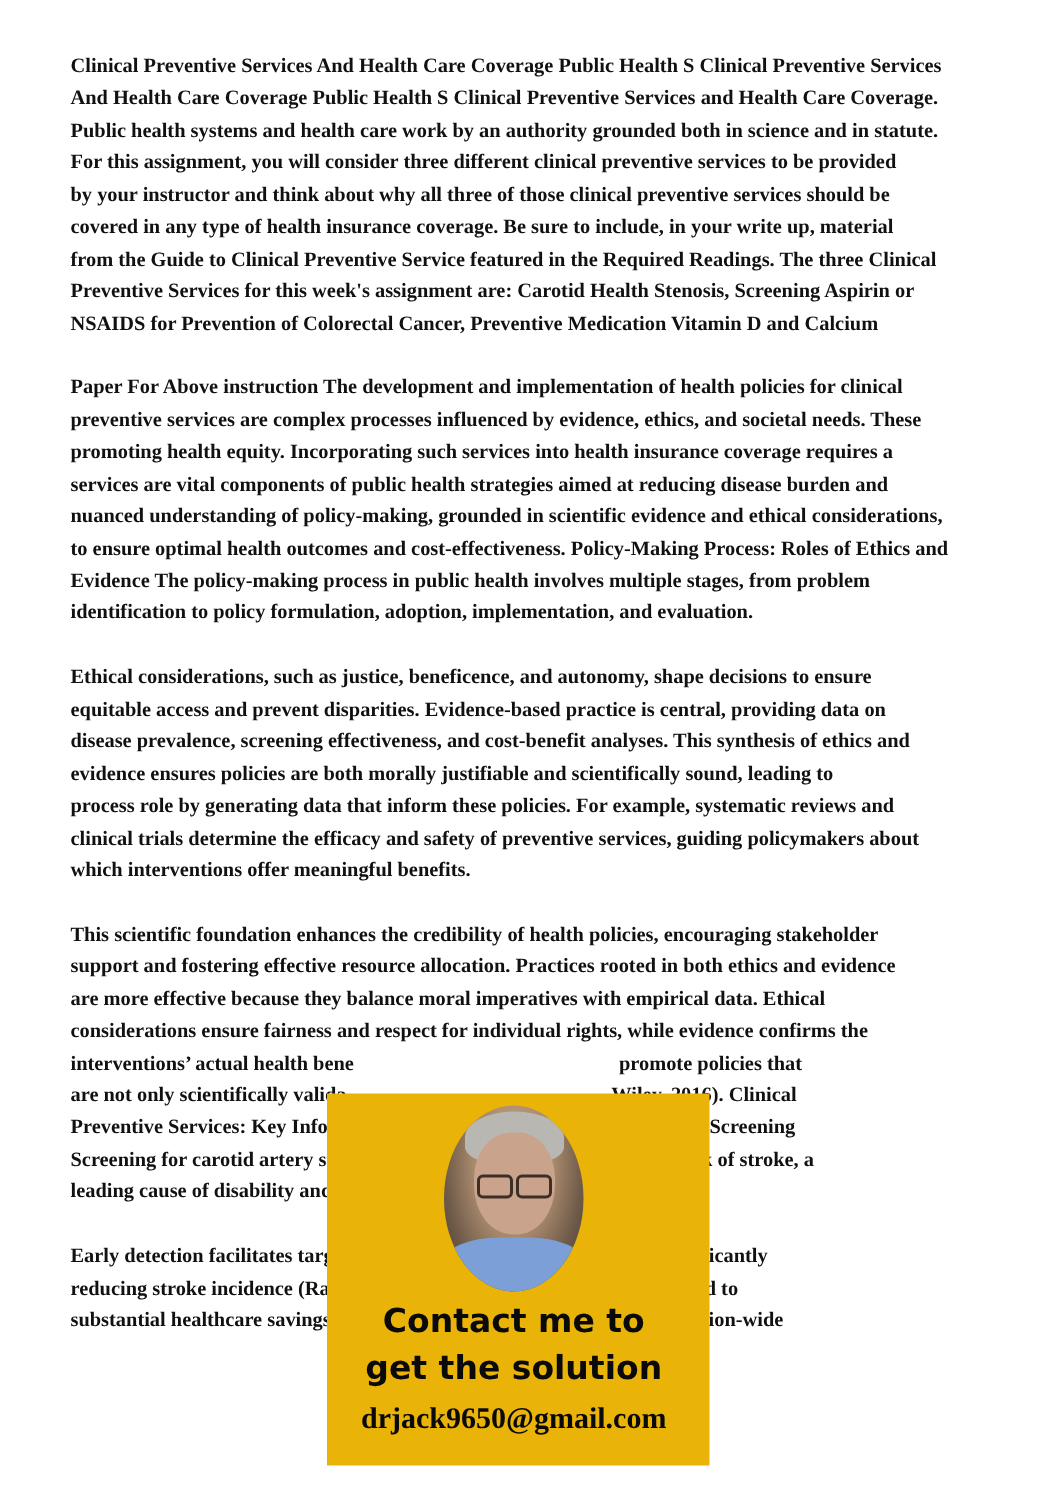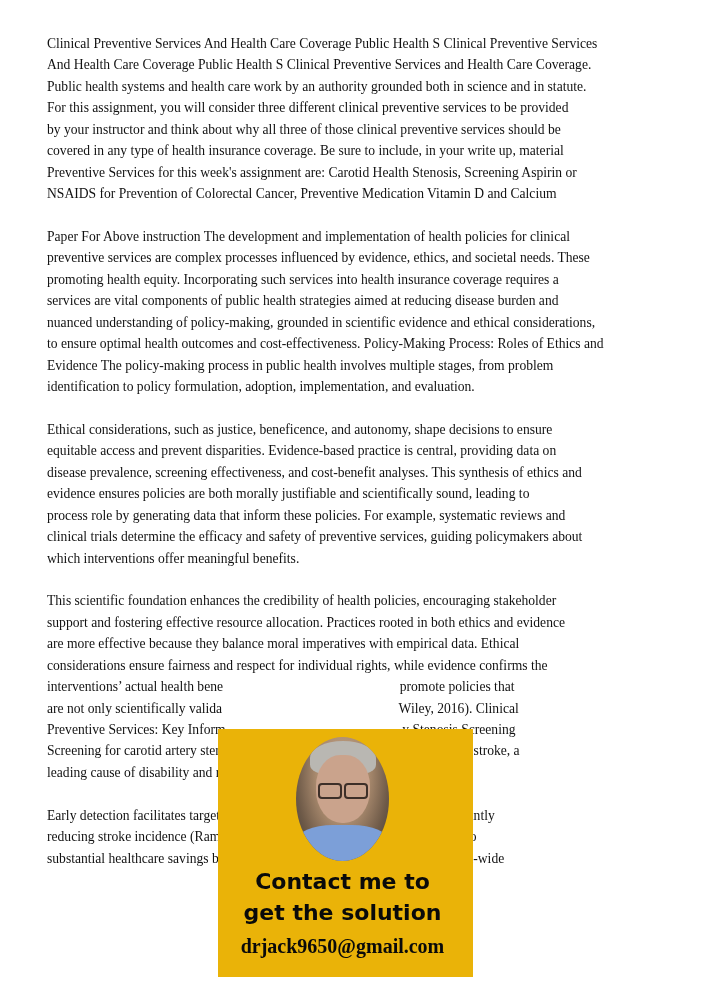--- a/index.html
+++ b/index.html
@@ -20,20 +20,21 @@
       width: 600px;
       font-family: "Liberation Serif", "DejaVu Serif", serif;
       font-size: 13.6px;
       line-height: 21.45px;
       color: #111111;
     }
     .line {
       display: block;
       white-space: nowrap;
       height: 21.45px;
+      font-weight: bold;
     }
     .para {
       margin: 0 0 21.45px 0;
     }
     .overlay {
       position: absolute;
       left: 218px;
       top: 729px;
       width: 255px;
       height: 248px;
@@ -116,20 +117,21 @@
 <body>
 
 <div class="page">
   <div class="para">
     <span class="line">Clinical Preventive Services And Health Care Coverage Public Health S Clinical Preventive Services</span>
     <span class="line">And Health Care Coverage Public Health S Clinical Preventive Services and Health Care Coverage.</span>
     <span class="line">Public health systems and health care work by an authority grounded both in science and in statute.</span>
     <span class="line">For this assignment, you will consider three different clinical preventive services to be provided</span>
     <span class="line">by your instructor and think about why all three of those clinical preventive services should be</span>
     <span class="line">covered in any type of health insurance coverage. Be sure to include, in your write up, material</span>
+    <span class="line">from the Guide to Clinical Preventive Service featured in the Required Readings. The three Clinical</span>
     <span class="line">Preventive Services for this week's assignment are: Carotid Health Stenosis, Screening Aspirin or</span>
     <span class="line">NSAIDS for Prevention of Colorectal Cancer, Preventive Medication Vitamin D and Calcium</span>
   </div>
 
   <div class="para">
     <span class="line">Paper For Above instruction The development and implementation of health policies for clinical</span>
     <span class="line">preventive services are complex processes influenced by evidence, ethics, and societal needs. These</span>
     <span class="line">promoting health equity. Incorporating such services into health insurance coverage requires a</span>
     <span class="line">services are vital components of public health strategies aimed at reducing disease burden and</span>
     <span class="line">nuanced understanding of policy-making, grounded in scientific evidence and ethical considerations,</span>

